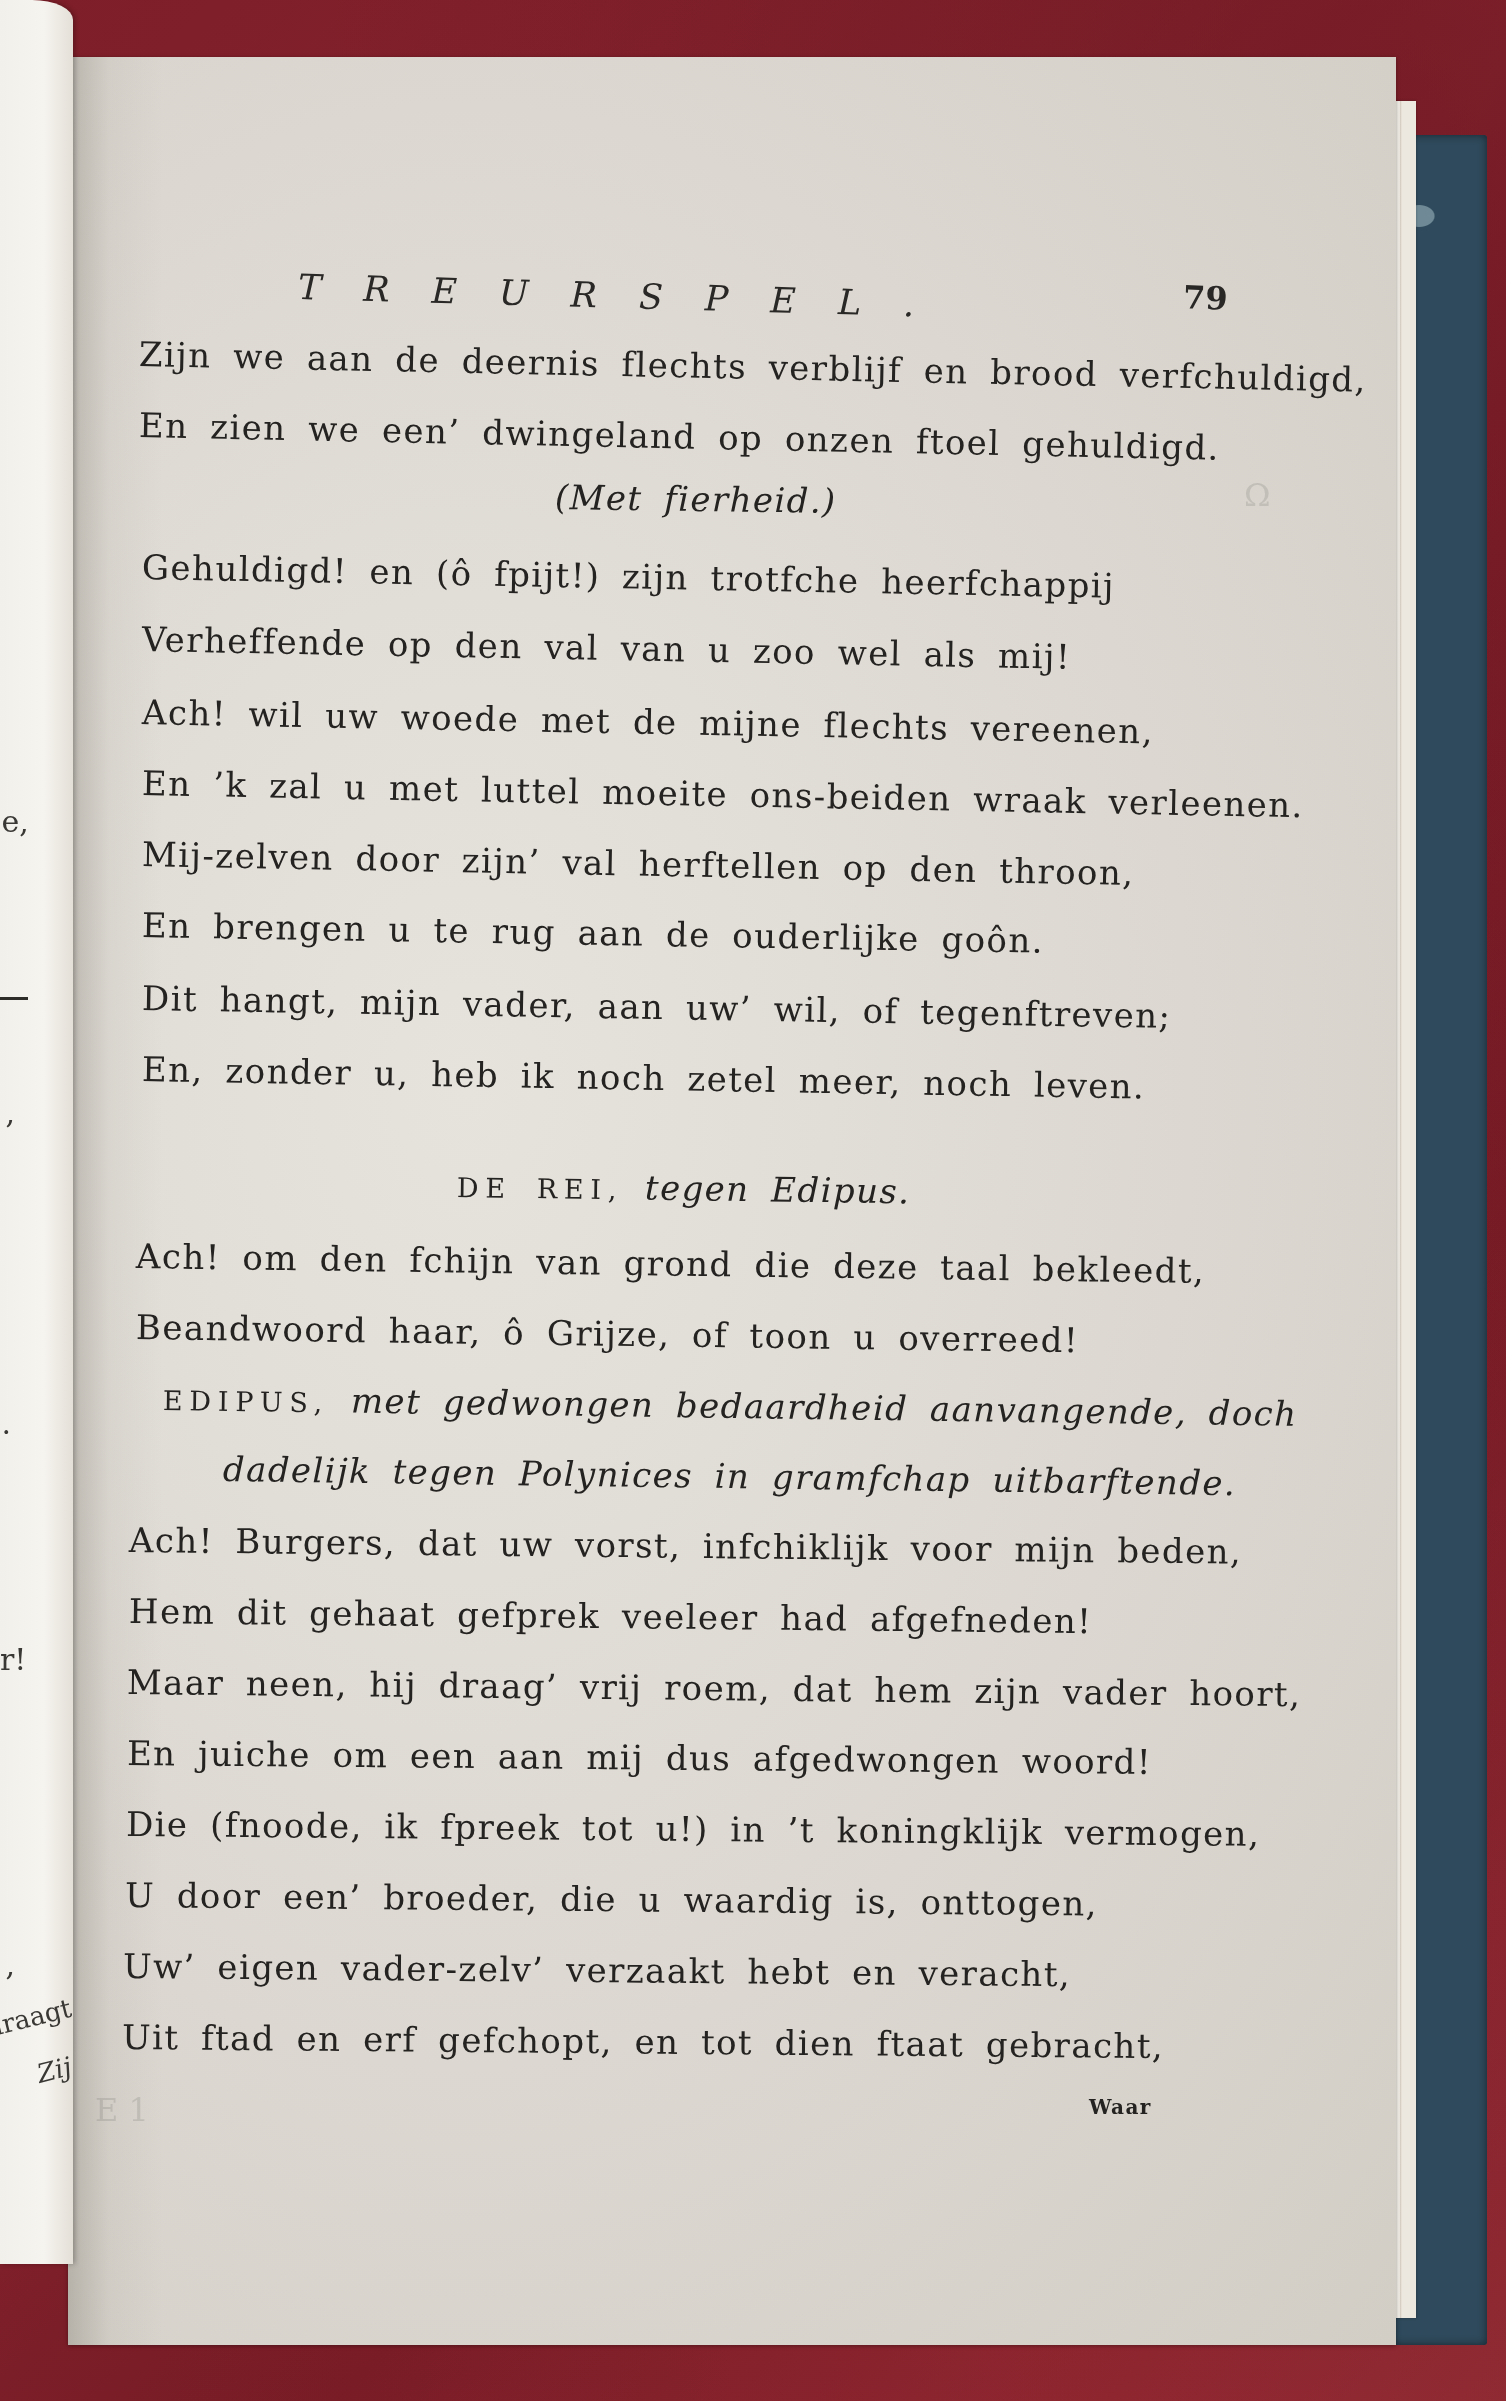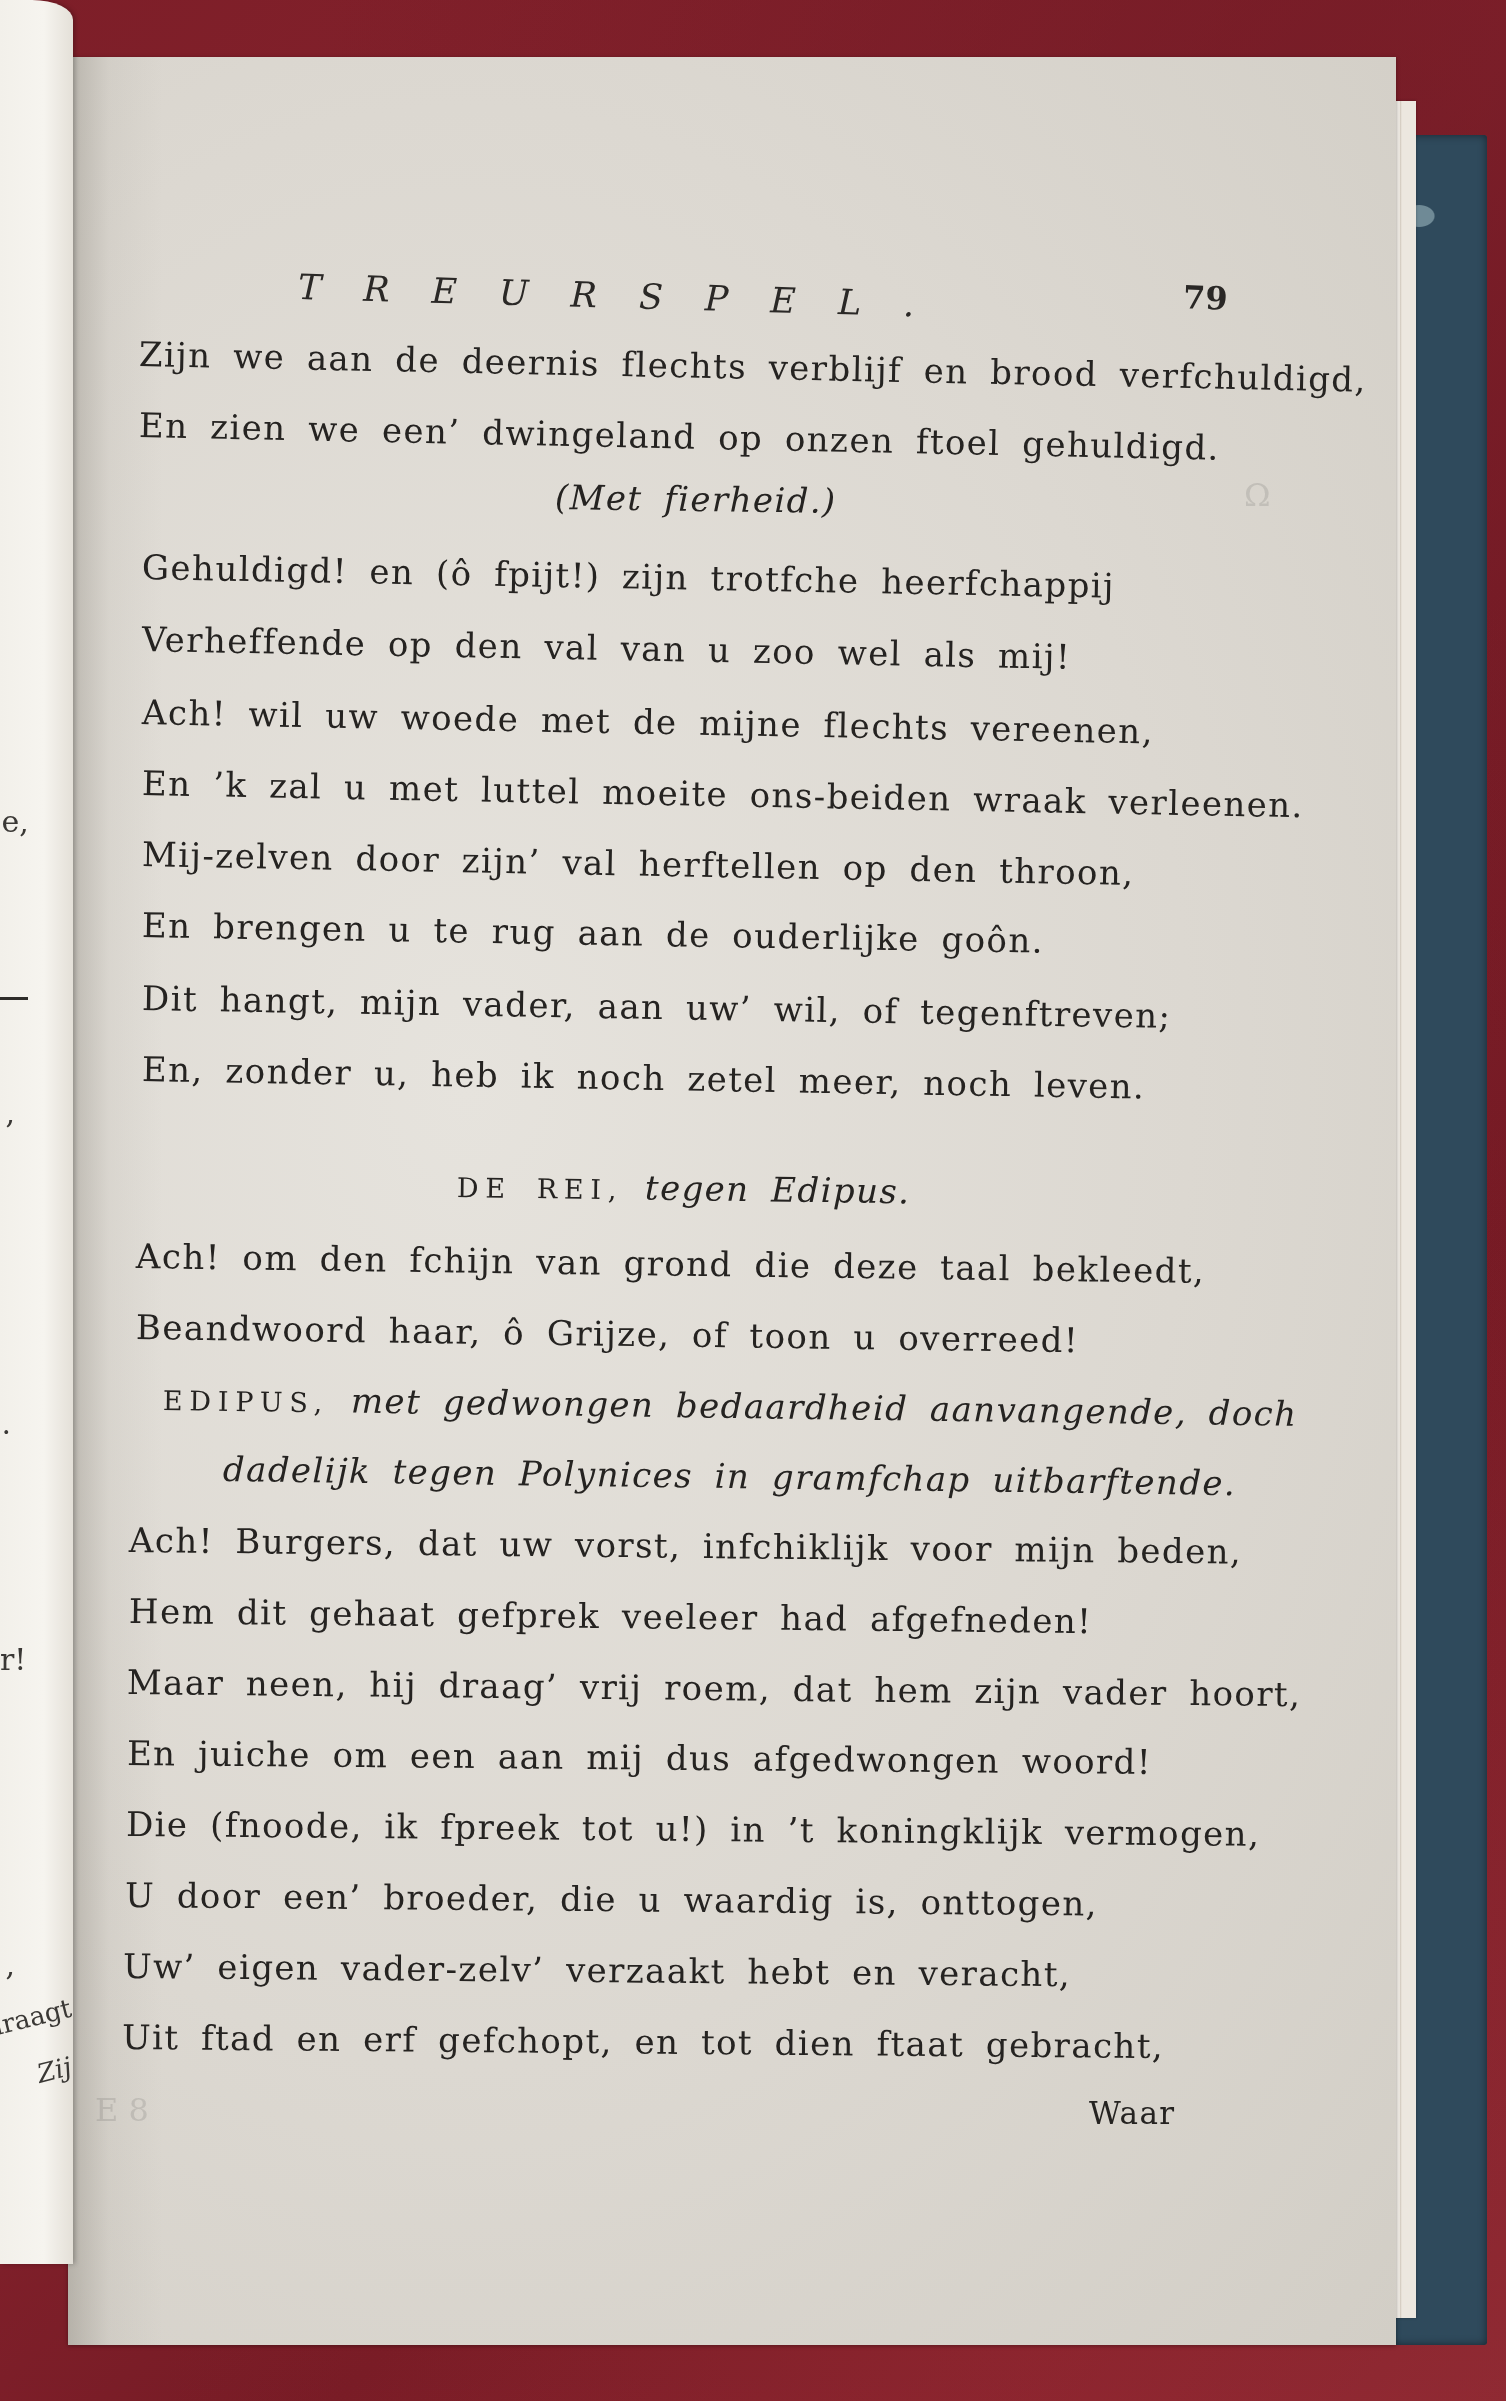--- a/index.html
+++ b/index.html
@@ -72,21 +72,21 @@
     position: absolute; left: 230px; top: 210px; font-size: 35px; font-style: italic;
     letter-spacing: 42px; color: #2a2826;
     transform: rotate(1.6deg); transform-origin: left center;
   }
   .pagenum {
     position: absolute; left: 1115px; top: 222px; font-size: 32px; font-weight: bold; color: #2a2826;
     transform: rotate(2deg);
   }
   .stage { font-style: italic; }
   .smallcaps { font-variant: small-caps; letter-spacing: 6.8px; font-size: 27px; }
-  .catch { font-weight: normal; font-size: 31px; }
+  .catch { font-weight: bold; font-size: 20px; }
   .bleed { position: absolute; color: rgba(60,58,55,0.14); font-size: 32px; white-space: nowrap; }
 </style>
 </head>
 <body>
 
 <div class="tablecloth"></div>
 <div class="board"></div>
 <div class="stack"></div>
 
 <div class="left-page">
@@ -96,21 +96,21 @@
   <div class="left-frag" style="left:1.4px;top:1406px;">.</div>
   <div class="left-frag" style="left:0px;top:1642px;">r!</div>
   <div class="left-frag" style="left:5.4px;top:1947px;">,</div>
   <div class="left-frag" style="left:-6.8px;top:2001px;font-size:26px;transform:rotate(-14deg);">lraagt,</div>
   <div class="left-frag" style="left:37px;top:2055px;font-size:26px;font-style:italic;transform:rotate(-14deg);">Zij</div>
 </div>
 
 <div class="page">
 
   <div class="bleed" style="left:1176px;top:419px;">Ω</div>
-  <div class="bleed" style="left:27px;top:2034px;">E 8</div>
+  <div class="bleed" style="left:27px;top:2034px;">E 1</div>
 
   <div class="header">TREURSPEL.</div>
   <div class="pagenum">79</div>
 
   <div class="line" style="left:71px;top:277px;transform:rotate(1.2deg);">Zijn we aan de deernis flechts verblijf en brood verfchuldigd,</div>
   <div class="line" style="left:71px;top:348px;transform:rotate(1.2deg);">En zien we een’ dwingeland op onzen ftoel gehuldigd.</div>
   <div class="line stage" style="left:487px;top:420px;transform:rotate(0.8deg);">(Met fierheid.)</div>
   <div class="line" style="left:74px;top:490px;transform:rotate(1.1deg);">Gehuldigd! en (ô fpijt!) zijn trotfche heerfchappij</div>
   <div class="line" style="left:74px;top:562px;transform:rotate(1.1deg);">Verheffende op den val van u zoo wel als mij!</div>
   <div class="line" style="left:74px;top:635px;transform:rotate(1.1deg);">Ach! wil uw woede met de mijne flechts vereenen,</div>

